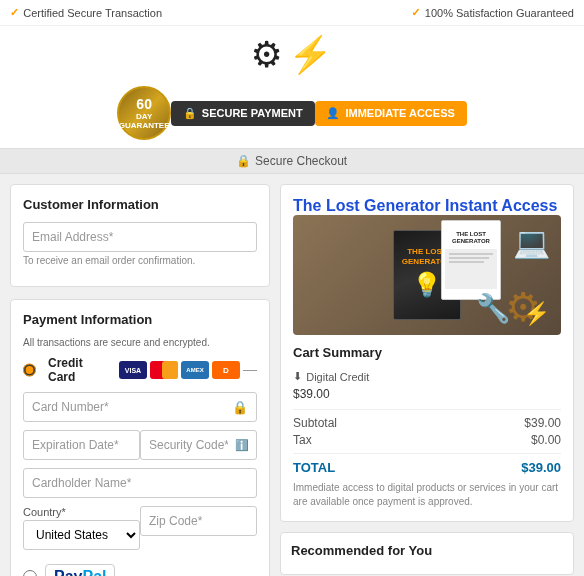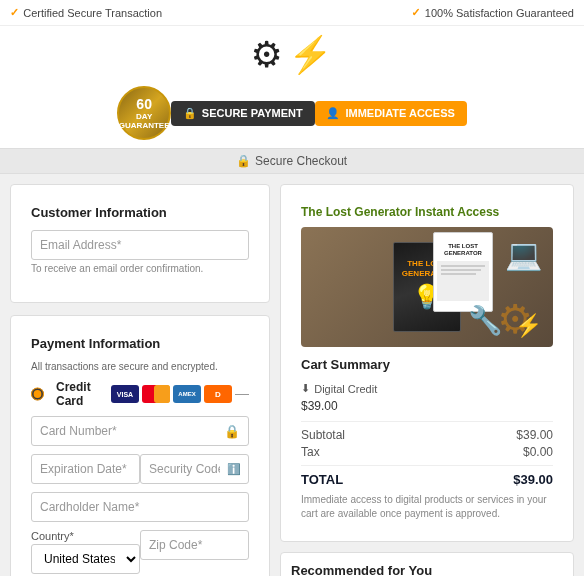--- a/index.html
+++ b/index.html
@@ -23,21 +23,21 @@
     .badge-secure { background: #333; color: #fff; border-radius: 4px; padding: 6px 12px; font-size: 11px; font-weight: bold; display: flex; align-items: center; gap: 5px; }
     .badge-access { background: #f90; color: #fff; border-radius: 4px; padding: 6px 12px; font-size: 11px; font-weight: bold; display: flex; align-items: center; gap: 5px; }
 
     .secure-checkout { background: #e8e8e8; text-align: center; padding: 5px; font-size: 12px; color: #555; border-top: 1px solid #ddd; border-bottom: 1px solid #ddd; }
 
     
     .main-content { display: flex; gap: 0; background: #f0f0f0; padding: 10px; gap: 10px; }
     .left-panel { flex: 0 0 260px; display: flex; flex-direction: column; gap: 12px; }
     .right-panel { flex: 1; display: flex; flex-direction: column; gap: 10px; }
 
-    .section-box { background: #fff; border-radius: 4px; padding: 20px; border: 1px solid #ddd; }
+    .section-box { background: #fff; border-radius: 4px; padding: 12px; border: 1px solid #ddd; }
     .section-title { font-size: 13px; font-weight: bold; margin-bottom: 10px; color: #222; }
 
     
     .form-group { margin-bottom: 8px; }
     .form-group input { width: 100%; border: 1px solid #ccc; border-radius: 3px; padding: 7px 8px; font-size: 12px; color: #333; }
     .form-group input::placeholder { color: #999; }
     .field-hint { font-size: 10px; color: #888; margin-top: 3px; }
 
     
     .payment-subtitle { font-size: 10px; color: #666; margin-bottom: 8px; }
@@ -62,36 +62,36 @@
 
     .country-select { width: 100%; border: 1px solid #ccc; border-radius: 3px; padding: 6px 8px; font-size: 12px; background: #fff; }
 
     .paypal-row { display: flex; align-items: center; gap: 8px; padding-top: 6px; }
     .paypal-logo { background: #fff; border: 1px solid #ccc; border-radius: 4px; padding: 3px 8px; display: flex; align-items: center; }
     .paypal-text { font-size: 16px; font-weight: bold; }
     .paypal-pay { color: #003087; }
     .paypal-pal { color: #009cde; }
 
     
-    .product-title { font-size: 12px; font-weight: bold; margin-bottom: 8px; color: #4d7c0f; }
+    .product-title { font-size: 16px; font-weight: bold; color: #1d4ed8; }
     .product-image-area { background: linear-gradient(135deg, #8b7355 0%, #5a4a3a 100%); border-radius: 4px; overflow: hidden; height: 120px; position: relative; display: flex; align-items: center; justify-content: center; margin-bottom: 10px; }
     .book-cover { width: 68px; height: 90px; background: linear-gradient(160deg, #1a1a1a 0%, #333 50%, #1a1a1a 100%); border-radius: 2px; display: flex; flex-direction: column; align-items: center; justify-content: center; border: 1px solid #555; padding: 6px; }
     .book-title-small { color: #f90; font-size: 8px; font-weight: 900; text-align: center; line-height: 1.2; }
     .book-img-light { font-size: 24px; margin: 4px 0; }
     .laptop-icon { position: absolute; right: 10px; top: 10px; font-size: 30px; color: #ddd; }
     .figure-icon { position: absolute; right: 50px; bottom: 10px; font-size: 28px; color: #f90; }
     .gear-bg { position: absolute; right: 20px; bottom: 5px; font-size: 40px; color: rgba(255,153,0,0.4); }
 
     
     .cart-item-name { font-weight: bold; font-size: 12px; color: #222; }
     .cart-item-sub { font-size: 11px; color: #555; display: flex; align-items: center; gap: 4px; margin: 2px 0 4px; }
     .cart-item-price { font-size: 12px; color: #333; margin-bottom: 8px; }
     .cart-divider { border: none; border-top: 1px solid #eee; margin: 6px 0; }
     .cart-row { display: flex; justify-content: space-between; font-size: 12px; color: #555; margin: 3px 0; }
-    .cart-total { display: flex; justify-content: space-between; font-size: 13px; font-weight: bold; color: #0f172a; margin-top: 4px; }
+    .cart-total { display: flex; justify-content: space-between; font-size: 13px; font-weight: bold; color: #0369a1; margin-top: 4px; }
     .cart-note { font-size: 10px; color: #888; margin-top: 6px; line-height: 1.4; }
 
     
     .rec-section { background: #fff; border-radius: 4px; border: 1px solid #ddd; padding: 10px; }
     .rec-title { font-size: 13px; font-weight: bold; color: #222; margin-bottom: 6px; }
 
     .field-name-label { font-size: 11px; color: #555; margin-bottom: 2px; }
   </style>
 </head>
 <body>

